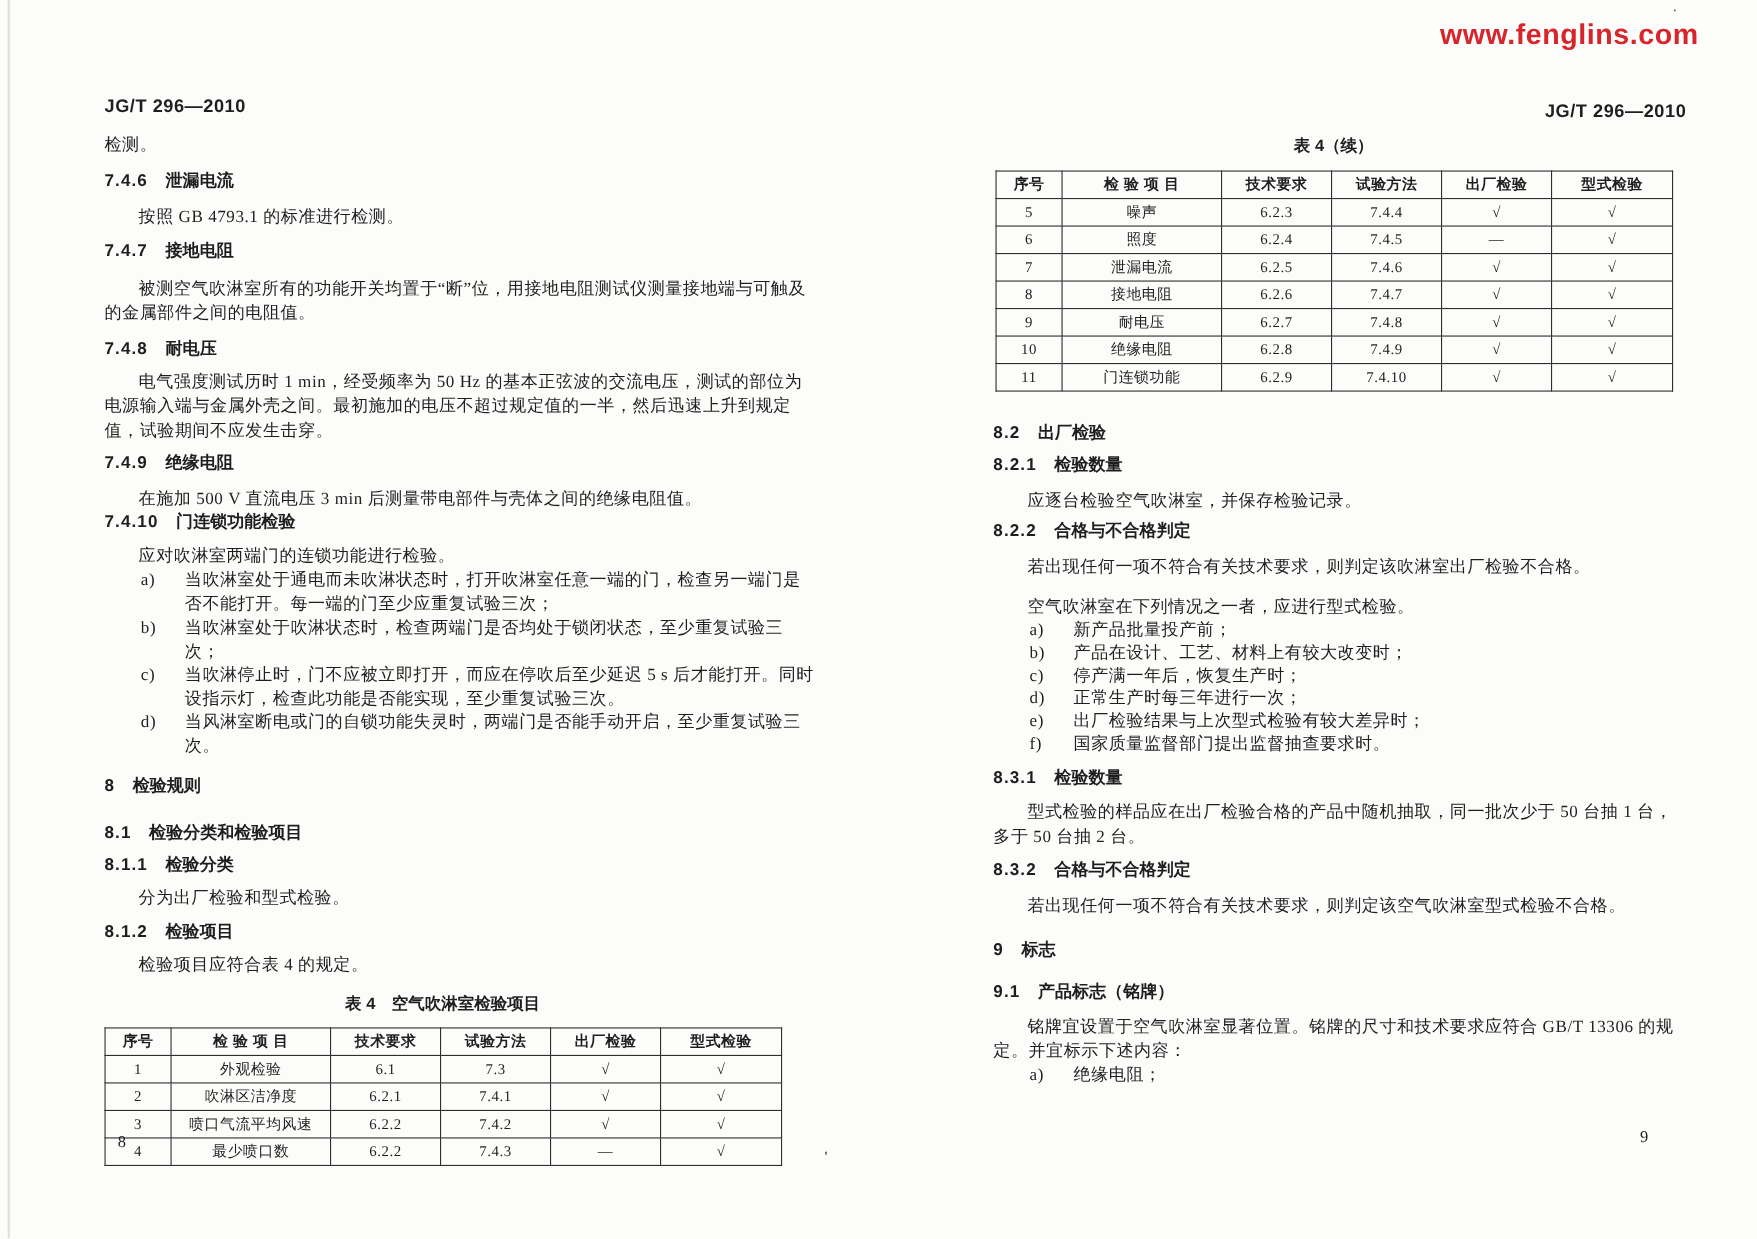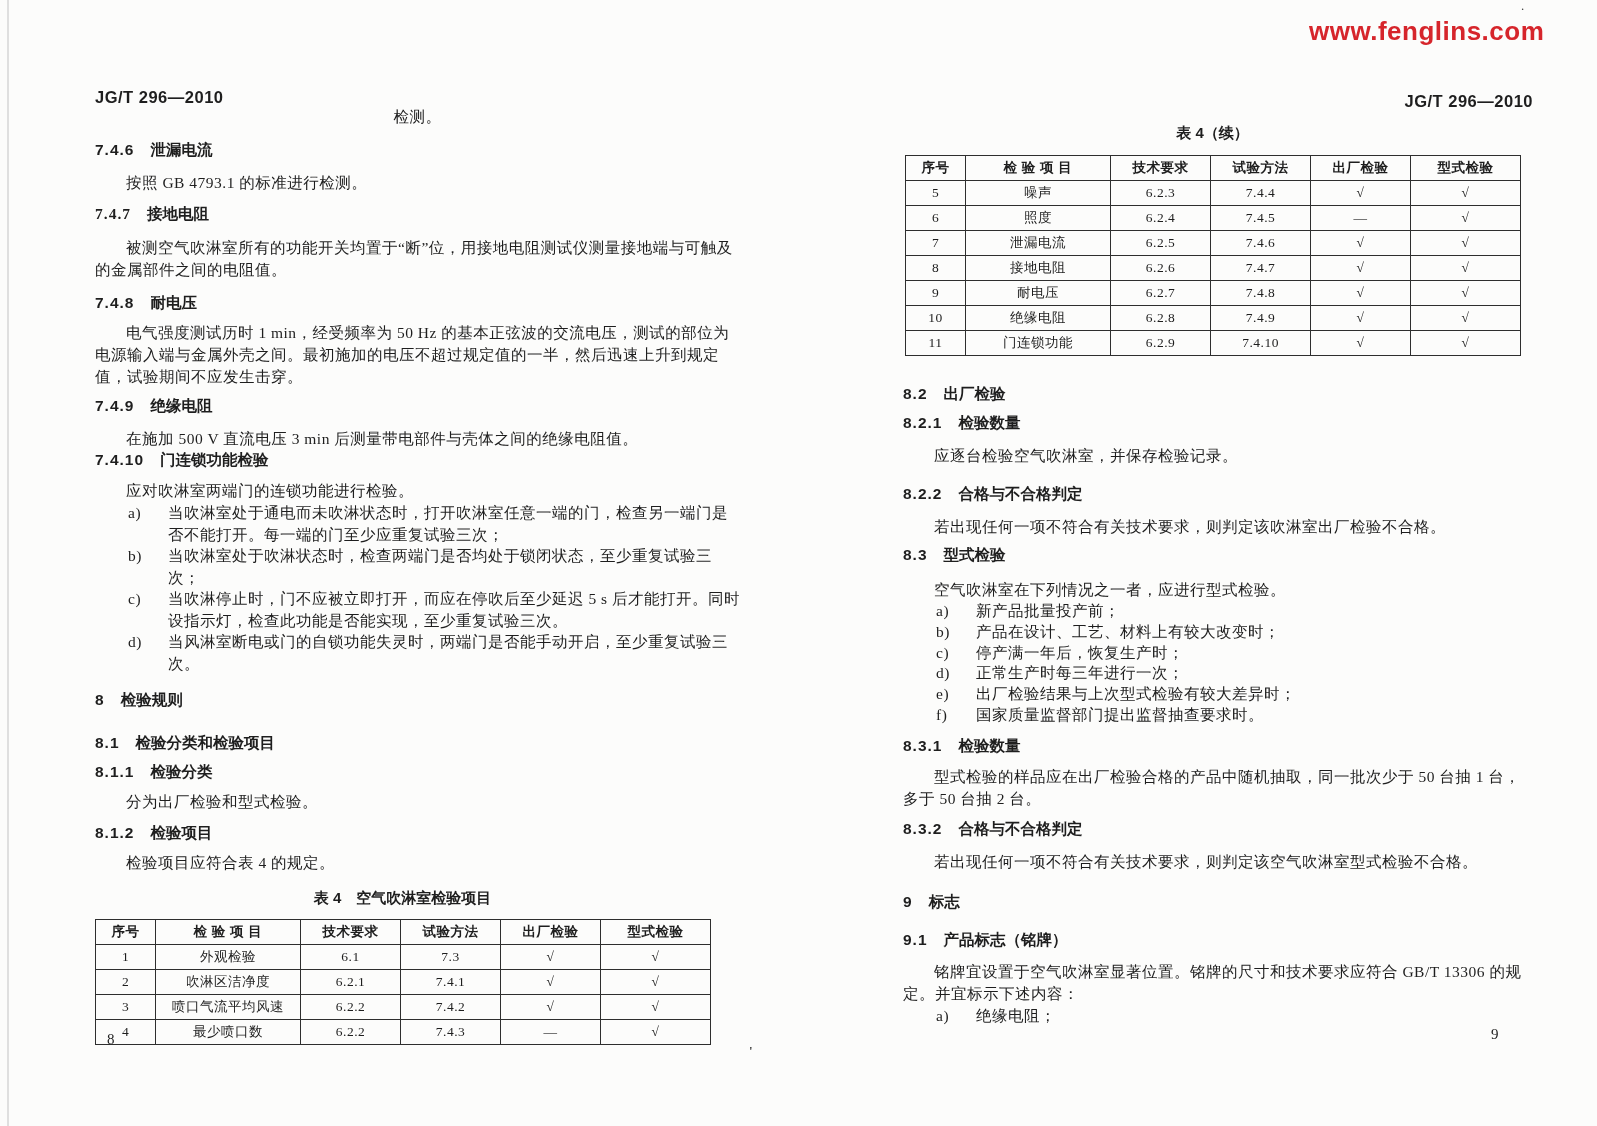--- a/index.html
+++ b/index.html
@@ -66,26 +66,26 @@
 <body>
 
 <div class="scan-edge"></div>
 
 <div class="watermark" style="color: rgb(214, 37, 43);">www.fenglins.com</div>
 
 <div class="page-col col-left">
 
   <div class="doc-header">JG/T 296—2010</div>
 
-  <p class="para noindent" style="text-align:center;">检测。</p>
+  <p class="para noindent" style="margin-top:15px;">检测。</p>
 
   <h4 class="h-sec" style="margin-top:12px;"><span class="sec-num">7.4.6</span><span>泄漏电流</span></h4>
   <p class="para" style="margin-top:12px;">按照 GB 4793.1 的标准进行检测。</p>
 
-  <h4 class="h-sec" style="margin-top:10px;font-family:Liberation Serif, serif;"><span class="sec-num">7.4.7</span><span>接地电阻</span></h4>
+  <h4 class="h-sec" style="margin-top:10px;"><span class="sec-num">7.4.7</span><span>接地电阻</span></h4>
   <p class="para" style="margin-top:13px;">被测空气吹淋室所有的功能开关均置于“断”位，用接地电阻测试仪测量接地端与可触及的金属部件之间的电阻值。</p>
 
   <h4 class="h-sec" style="margin-top:12px;"><span class="sec-num">7.4.8</span><span>耐电压</span></h4>
   <p class="para" style="margin-top:9px;">电气强度测试历时 1 min，经受频率为 50 Hz 的基本正弦波的交流电压，测试的部位为电源输入端与金属外壳之间。最初施加的电压不超过规定值的一半，然后迅速上升到规定值，试验期间不应发生击穿。</p>
 
   <h4 class="h-sec" style="margin-top:8px;"><span class="sec-num">7.4.9</span><span>绝缘电阻</span></h4>
   <p class="para" style="margin-top:12px;">在施加 500 V 直流电压 3 min 后测量带电部件与壳体之间的绝缘电阻值。</p>
 
   <h4 class="h-sec" style=""><span class="sec-num">7.4.10</span><span>门连锁功能检验</span></h4>
   <p class="para" style="margin-top:10px;">应对吹淋室两端门的连锁功能进行检验。</p>
@@ -257,24 +257,23 @@
       </tr>
     </tbody>
       </table>
   </div>
 
   <h4 class="h-sec" style="margin-top:28px;"><span class="sec-num">8.2</span><span>出厂检验</span></h4>
 
   <h4 class="h-sec" style="margin-top:9px;"><span class="sec-num">8.2.1</span><span>检验数量</span></h4>
   <p class="para" style="margin-top:12px;">应逐台检验空气吹淋室，并保存检验记录。</p>
 
-  <h4 class="h-sec" style="margin-top:17px;"><span class="sec-num">8.2.2</span><span>合格与不合格判定</span></h4>
+  <h4 class="h-sec" style="margin-top:6px;"><span class="sec-num">8.2.2</span><span>合格与不合格判定</span></h4>
   <p class="para" style="margin-top:12px;">若出现任何一项不符合有关技术要求，则判定该吹淋室出厂检验不合格。</p>
 
-  <h4 class="h-sec" style="margin-top:7px;"><span class="sec-num">8.3</span><span>型式检验</span></h4>
   <p class="para" style="margin-top:14px;">空气吹淋室在下列情况之一者，应进行型式检验。</p>
   <div class="list">
     <div class="list-item" style="line-height:20.8px;">
         <span class="li-label">a)</span>
         <span class="li-text">新产品批量投产前；</span>
       </div>
     <div class="list-item" style="line-height:20.8px;">
         <span class="li-label">b)</span>
         <span class="li-text">产品在设计、工艺、材料上有较大改变时；</span>
       </div>

